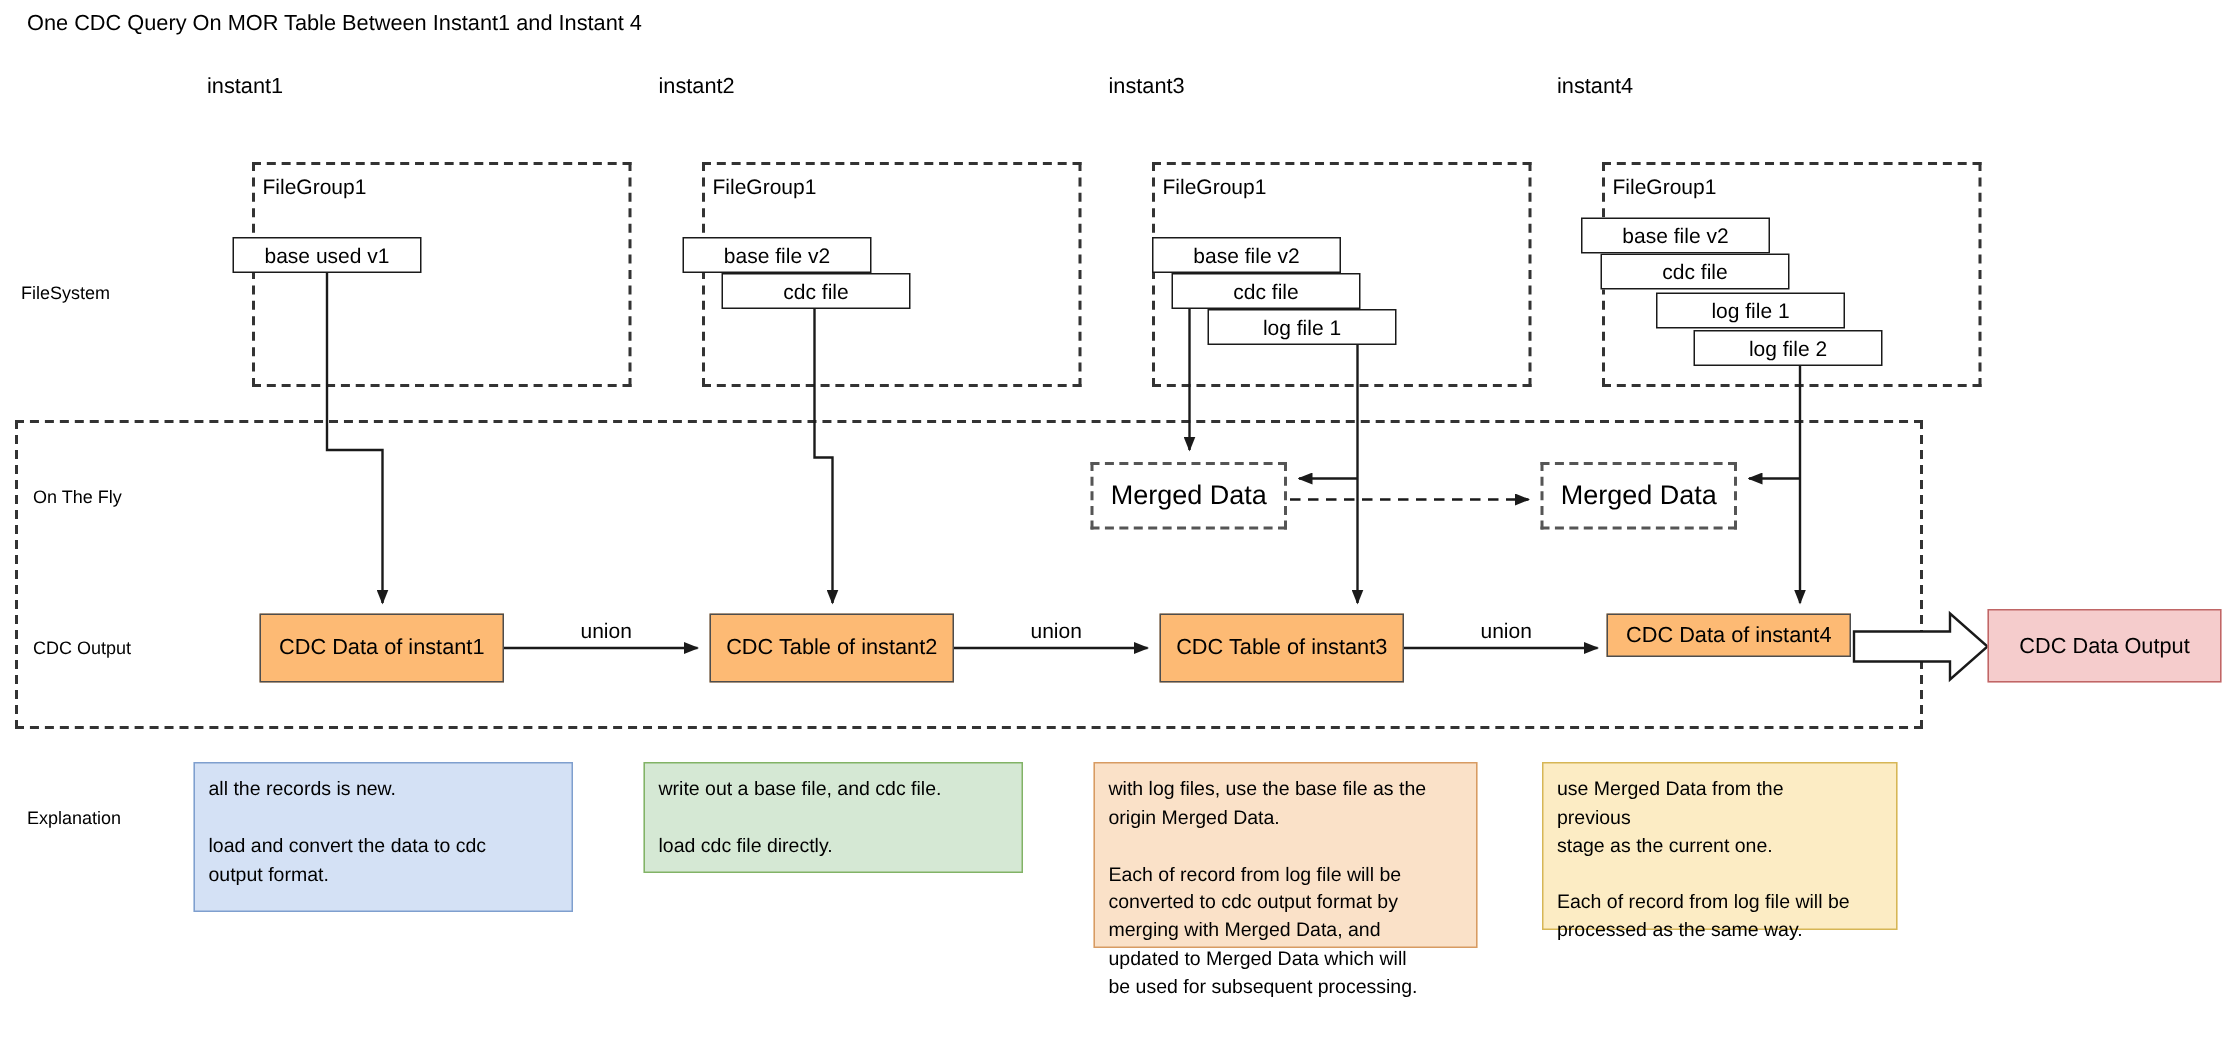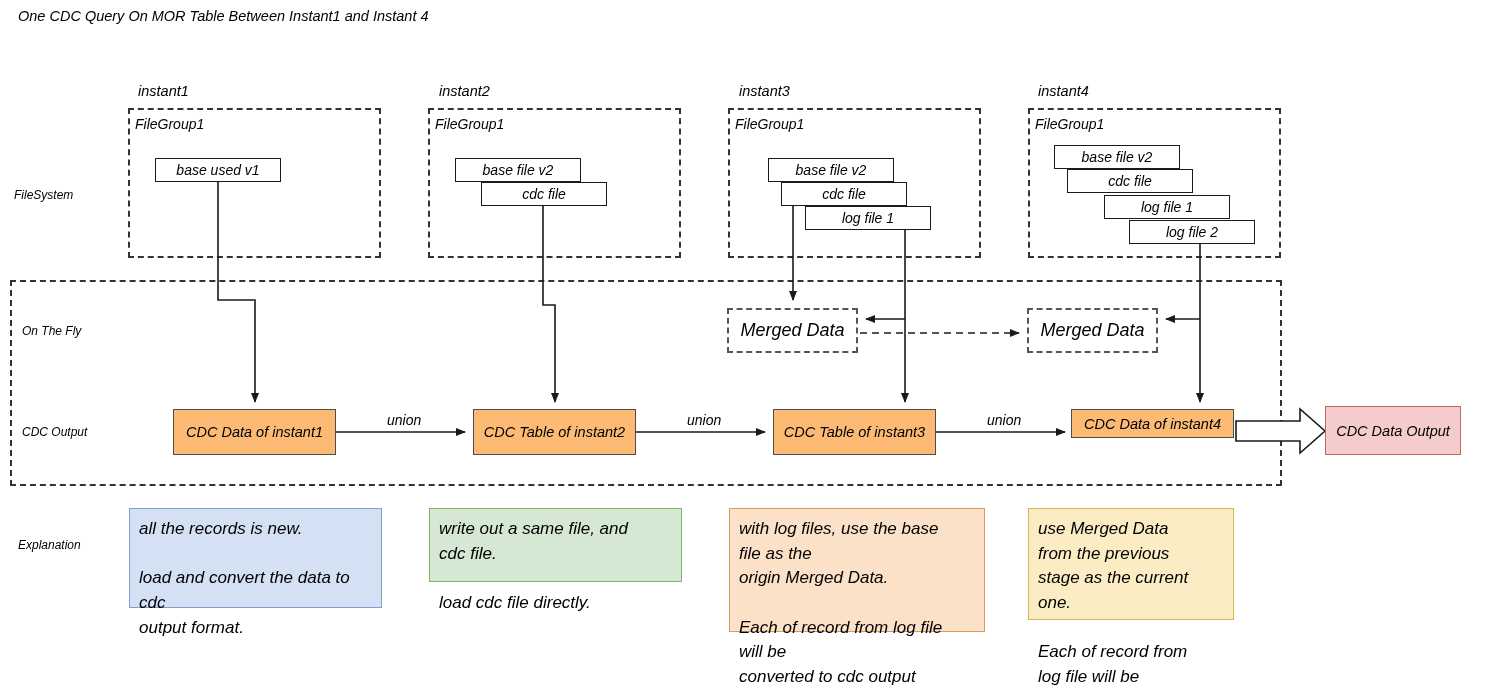--- a/index.html
+++ b/index.html
@@ -1,30 +1,31 @@
 <!DOCTYPE html>
 <html><head>
 <meta charset="utf-8">
 <style>
   html,body{margin:0;padding:0;background:#ffffff;}
   body{
     width:1491px;height:694px;position:relative;overflow:hidden;
     font-family:"Liberation Sans","DejaVu Sans",sans-serif;
     color:#000000;
   }
-  .abs{position:absolute;font-style:italic;}
+  .abs{position:absolute;}
   #title{left:18px;top:8px;font-size:14.5px;white-space:nowrap;}
-  .col-header{font-size:14.5px;white-space:nowrap;top:50px;margin-top:33px;}
+  .col-header{font-size:14.5px;white-space:nowrap;top:50px;}
   .row-label{font-size:12px;white-space:nowrap;}
 
   
   .fg-box{
     border:2px dashed #333333;
     box-sizing:border-box;
     background:transparent;
+    margin-left:40px;
   }
   .fg-label{
     position:absolute;left:5px;top:6px;font-size:14px;white-space:nowrap;
   }
 
   
   .file-box{
     border:1.3px solid #1a1a1a;
     background:#ffffff;
     box-sizing:border-box;
@@ -69,21 +70,21 @@
     box-sizing:border-box;
     font-size:14.5px;
     display:flex;align-items:center;justify-content:center;
     white-space:nowrap;
     z-index:6;
   }
 
   
   .expl-box{
     box-sizing:border-box;
-    font-size:17px;
+    font-size:13px;
     line-height:1.45;
     padding:8px 26px 8px 9px;
     white-space:pre-wrap;
     z-index:4;
   }
 
   svg.overlay{position:absolute;left:0;top:0;width:1491px;height:694px;pointer-events:none;z-index:2;}
 </style>
 </head>
 <body>
@@ -169,34 +170,34 @@
 
 <div class="abs cdc-box" style="left:173px;top:409px;width:163px;height:46px">CDC Data of instant1</div>
 <div class="abs cdc-box" style="left:473px;top:409px;width:163px;height:46px">CDC Table of instant2</div>
 <div class="abs cdc-box" style="left:773px;top:409px;width:163px;height:46px">CDC Table of instant3</div>
 <div class="abs cdc-box" style="left:1071px;top:409px;width:163px;height:29px">CDC Data of instant4</div>
 
 <div class="abs union-label" style="left:387px;top:412px">union</div>
 <div class="abs union-label" style="left:687px;top:412px">union</div>
 <div class="abs union-label" style="left:987px;top:412px">union</div>
 
-<div class="abs output-box" style="left:1325px;top:406px;width:136px;height:49px;background:#f5cccc;border:1.3px solid #c06666">CDC Data Output</div>
+<div class="abs output-box" style="left:1325px;top:406px;width:156px;height:49px;background:#f5cccc;border:1.3px solid #c06666">CDC Data Output</div>
 
 <div class="abs expl-box" style="left:129px;top:508px;width:253px;height:100px;background:#d4e1f5;border:1.3px solid #7f9fce">all the records is new.
 
 load and convert the data to cdc
 output format.</div>
-<div class="abs expl-box" style="left:429px;top:508px;width:253px;height:74px;background:#d5e8d4;border:1.3px solid #82b366">write out a same file, and cdc file.
+<div class="abs expl-box" style="left:429px;top:508px;width:253px;height:74px;background:#d5e8d4;border:1.3px solid #82b366">write out a base file, and cdc file.
 
 load cdc file directly.</div>
 <div class="abs expl-box" style="left:729px;top:508px;width:256px;height:124px;background:#fae1c8;border:1.3px solid #d79b63">with log files, use the base file as the
 origin Merged Data.
 
 Each of record from log file will be
 converted to cdc output format by
 merging with Merged Data, and
 updated to Merged Data which will
 be used for subsequent processing.</div>
-<div class="abs expl-box" style="left:1028px;top:508px;width:206px;height:112px;background:#fcecc4;border:1.3px solid #d6b656">use Merged Data from the previous
+<div class="abs expl-box" style="left:1028px;top:508px;width:237px;height:112px;background:#fcecc4;border:1.3px solid #d6b656">use Merged Data from the previous
 stage as the current one.
 
 Each of record from log file will be
 processed as the same way.</div>
 
 </body></html>

